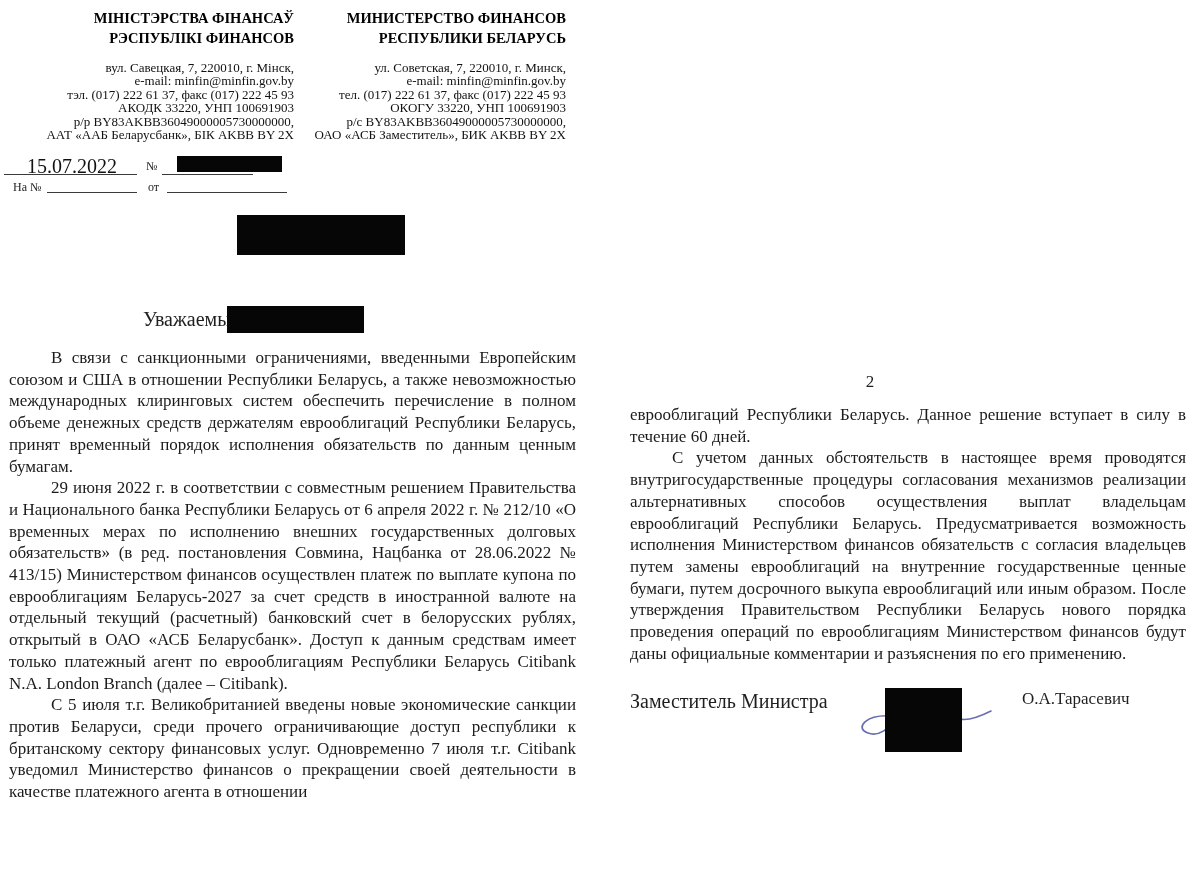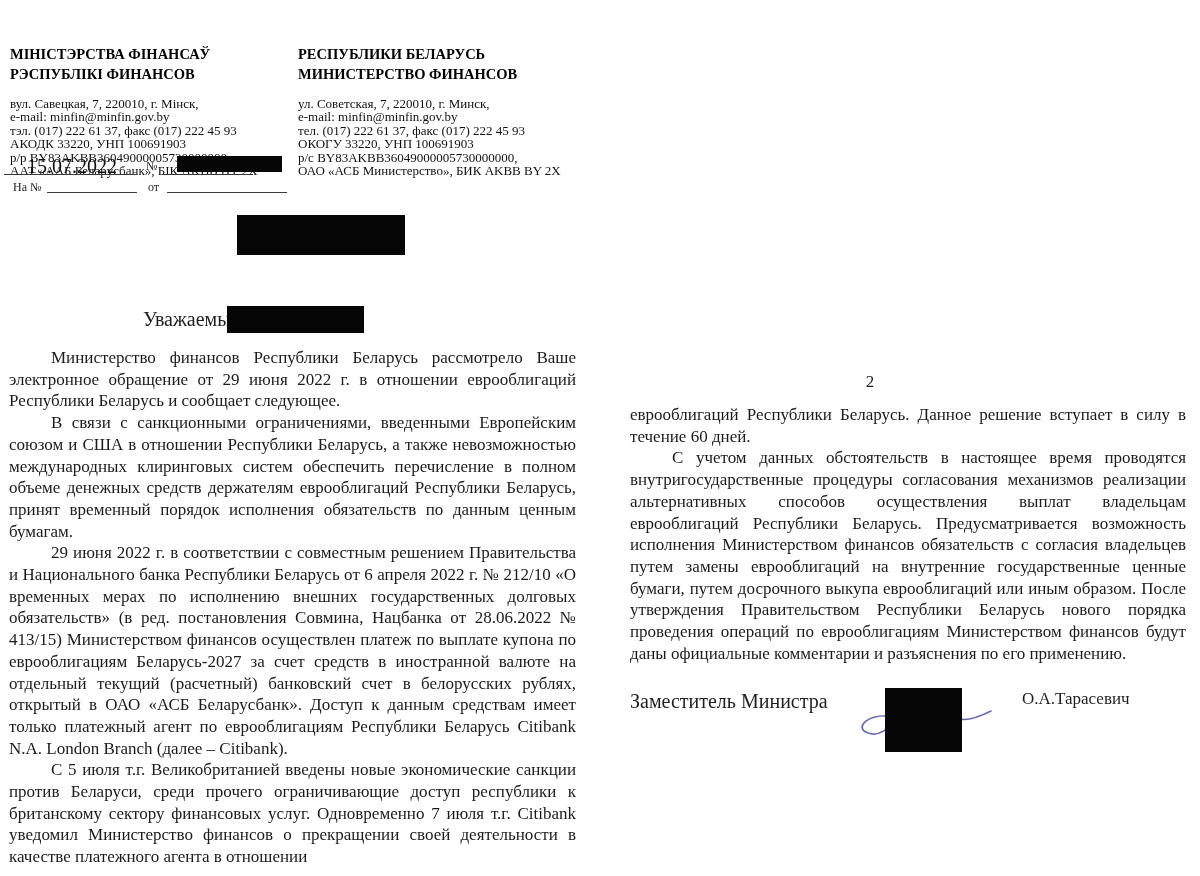--- a/index.html
+++ b/index.html
@@ -2,21 +2,21 @@
 <html><head>
 <meta charset="utf-8">
 <style>
   html,body{margin:0;padding:0;background:#ffffff;}
   .canvas{
     position:relative;width:1200px;height:876px;background:#ffffff;
     font-family:"Liberation Serif","DejaVu Serif",serif;color:#1f1f1f;
     overflow:hidden;
   }
   
-  .lh{position:absolute;top:8px;text-align:left;margin-top:36px;}
+  .lh{position:absolute;top:8px;text-align:right;}
   .lh-left{left:10px;width:284px;}
   .lh-right{left:298px;width:268px;}
   .lh-title{font-weight:bold;font-size:14.5px;line-height:20px;color:#000;}
   .lh-line{font-size:13px;line-height:13.4px;color:#111;}
   .lh-gap{height:13px;}
   
   .ref-label{position:absolute;font-size:12px;color:#222;}
   .ref-date{position:absolute;left:22px;top:155px;width:100px;text-align:center;font-size:20px;color:#111;}
   .uline{position:absolute;border-bottom:1.2px solid #3a3a3a;height:0;}
   .u-date{left:4px;top:174px;width:133px;}
@@ -54,49 +54,48 @@
     <div class="lh-gap"></div>
     <div class="lh-line">вул. Савецкая, 7, 220010, г. Мінск,</div>
     <div class="lh-line">e-mail: minfin@minfin.gov.by</div>
     <div class="lh-line">тэл. (017) 222 61 37, факс (017) 222 45 93</div>
     <div class="lh-line">АКОДК 33220, УНП 100691903</div>
     <div class="lh-line">р/р BY83AKBB36049000005730000000,</div>
     <div class="lh-line">ААТ «ААБ Беларусбанк», БІК AKBB BY 2X</div>
   </div>
 
   <div class="lh lh-right">
+    <div class="lh-title">МИНИСТЕРСТВО ФИНАНСОВ</div>
     <div class="lh-title">РЕСПУБЛИКИ БЕЛАРУСЬ</div>
-    <div class="lh-title">МИНИСТЕРСТВО ФИНАНСОВ</div>
     <div class="lh-gap"></div>
     <div class="lh-line">ул. Советская, 7, 220010, г. Минск,</div>
     <div class="lh-line">e-mail: minfin@minfin.gov.by</div>
     <div class="lh-line">тел. (017) 222 61 37, факс (017) 222 45 93</div>
     <div class="lh-line">ОКОГУ 33220, УНП 100691903</div>
     <div class="lh-line">р/с BY83AKBB36049000005730000000,</div>
-    <div class="lh-line">ОАО «АСБ Министерство», БИК AKBB BY 2X</div>
+    <div class="lh-line">ОАО «АСБ Заместитель», БИК AKBB BY 2X</div>
   </div>
 
   <div class="ref-date">15.07.2022</div>
   <div class="uline u-date"></div>
   <div class="ref-label" style="left:146px;top:159px;">№</div>
   <div class="redact r-number"></div>
   <div class="uline u-num"></div>
   <div class="ref-label" style="left:13px;top:180px;">На №</div>
   <div class="uline u-onnum"></div>
   <div class="ref-label" style="left:148px;top:180px;">от</div>
   <div class="uline u-from"></div>
 
   <div class="redact r-recipient"></div>
 
 
   <div class="greeting">Уважаемый</div>
   <div class="redact r-greeting"></div>
 
   <div class="body-col body-1">
-    <p>Министерство финансов Республики Беларусь рассмотрело Ваше электронное обращение от 29 июня 2022 г. в отношении еврооблигаций Республики Беларусь и сообщает следующее.</p>
     <p>В связи с санкционными ограничениями, введенными Европейским союзом и США в отношении Республики Беларусь, а также невозможностью международных клиринговых систем обеспечить перечисление в полном объеме денежных средств держателям еврооблигаций Республики Беларусь, принят временный порядок исполнения обязательств по данным ценным бумагам.</p>
     <p>29 июня 2022 г. в соответствии с совместным решением Правительства и Национального банка Республики Беларусь от 6 апреля 2022 г. № 212/10 «О временных мерах по исполнению внешних государственных долговых обязательств» (в ред. постановления Совмина, Нацбанка от 28.06.2022 № 413/15) Министерством финансов осуществлен платеж по выплате купона по еврооблигациям Беларусь-2027 за счет средств в иностранной валюте на отдельный текущий (расчетный) банковский счет в белорусских рублях, открытый в ОАО «АСБ Беларусбанк». Доступ к данным средствам имеет только платежный агент по еврооблигациям Республики Беларусь Citibank N.A. London Branch (далее – Citibank).</p>
     <p>С 5 июля т.г. Великобританией введены новые экономические санкции против Беларуси, среди прочего ограничивающие доступ республики к британскому сектору финансовых услуг. Одновременно 7 июля т.г. Citibank уведомил Министерство финансов о прекращении своей деятельности в качестве платежного агента в отношении</p>
   </div>
 
   <div class="page2-number">2</div>
   <div class="body-col body-2">
     <p class="no-indent">еврооблигаций Республики Беларусь. Данное решение вступает в силу в течение 60 дней.</p>
     <p>С учетом данных обстоятельств в настоящее время проводятся внутригосударственные процедуры согласования механизмов реализации альтернативных способов осуществления выплат владельцам еврооблигаций Республики Беларусь. Предусматривается возможность исполнения Министерством финансов обязательств с согласия владельцев путем замены еврооблигаций на внутренние государственные ценные бумаги, путем досрочного выкупа еврооблигаций или иным образом. После утверждения Правительством Республики Беларусь нового порядка проведения операций по еврооблигациям Министерством финансов будут даны официальные комментарии и разъяснения по его применению.</p>
   </div>

